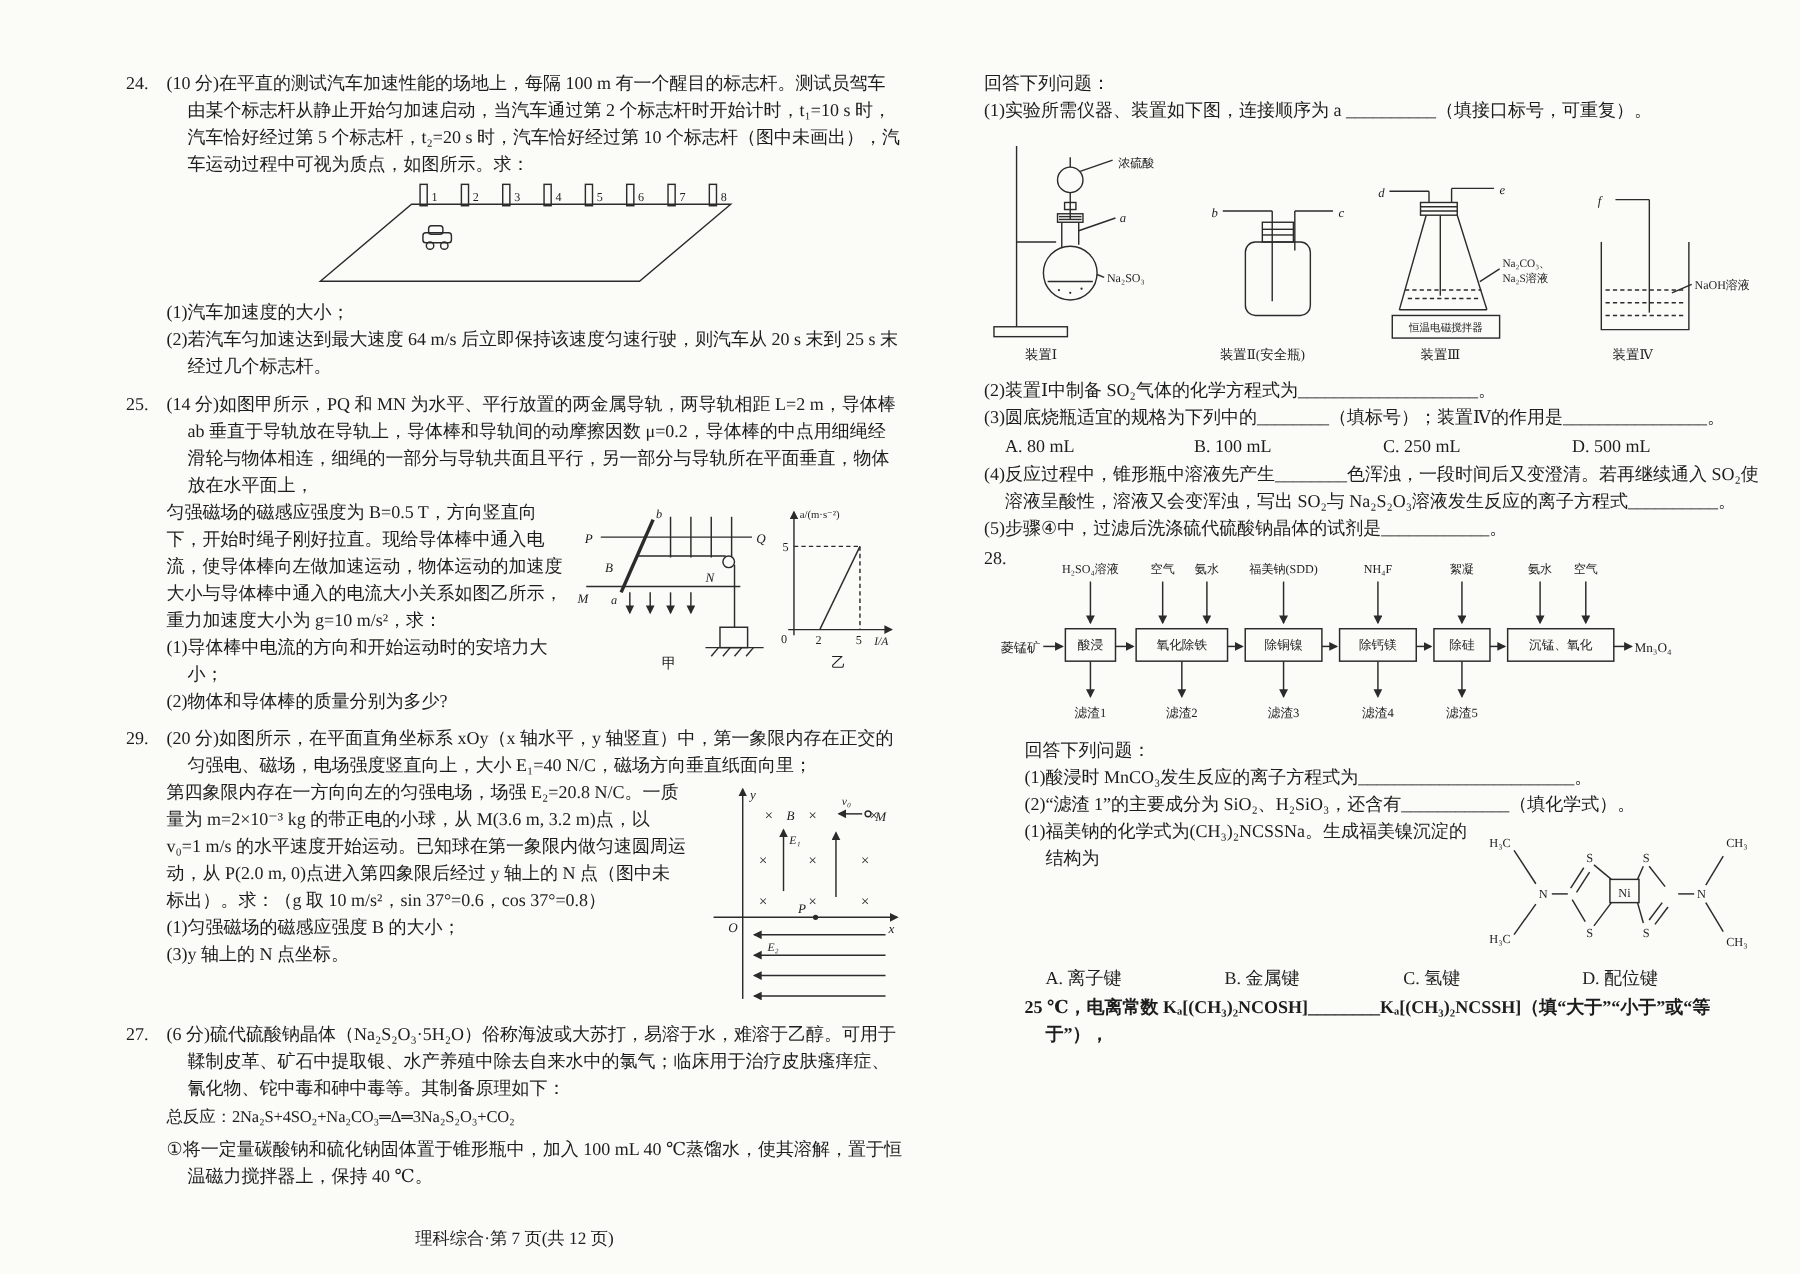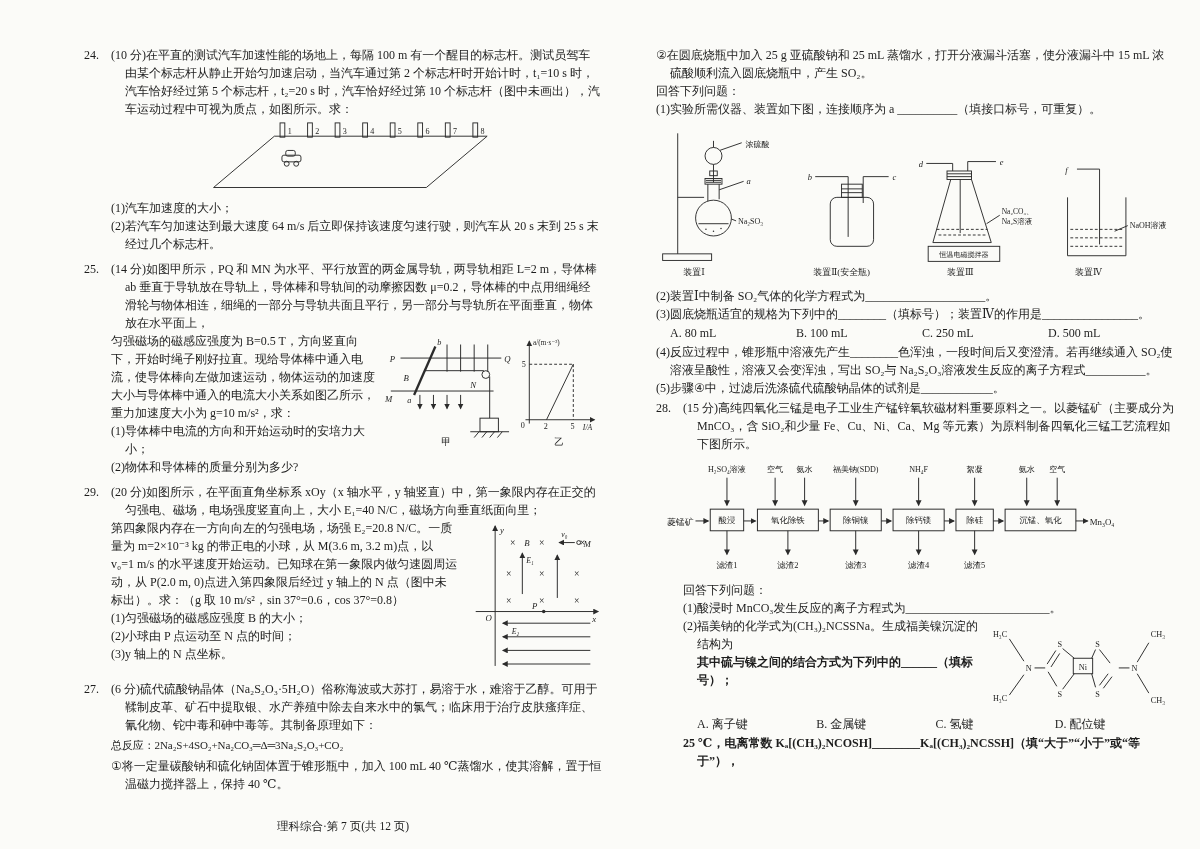--- a/index.html
+++ b/index.html
@@ -193,40 +193,38 @@
               <line class="sv" x1="128" y1="104" x2="38" y2="104" marker-end="url(#ahC)"></line>
               <line class="sv" x1="128" y1="118" x2="38" y2="118" marker-end="url(#ahC)"></line>
               <line class="sv" x1="128" y1="132" x2="38" y2="132" marker-end="url(#ahC)"></line>
               <line class="sv" x1="128" y1="146" x2="38" y2="146" marker-end="url(#ahC)"></line>
             </g>
             <text x="47" y="115" font-size="8" class="it">E₂</text>
           </svg>
         </span>
         <p>第四象限内存在一方向向左的匀强电场，场强 E₂=20.8 N/C。一质量为 m=2×10⁻³ kg 的带正电的小球，从 M(3.6 m, 3.2 m)点，以 v₀=1 m/s 的水平速度开始运动。已知球在第一象限内做匀速圆周运动，从 P(2.0 m, 0)点进入第四象限后经过 y 轴上的 N 点（图中未标出）。求：（g 取 10 m/s²，sin 37°=0.6，cos 37°=0.8）</p>
         <p class="sub">(1)匀强磁场的磁感应强度 B 的大小；</p>
-        <p class="sub">(2)小球由 P 点运动至 N 点的时间；</p>
         <p class="sub">(3)y 轴上的 N 点坐标。</p>
       </div>
     </section>
 
     <section class="q">
       <span class="qnum">27.</span>
       <div class="qc">
         <p class="hang">(6 分)硫代硫酸钠晶体（Na₂S₂O₃·5H₂O）俗称海波或大苏打，易溶于水，难溶于乙醇。可用于鞣制皮革、矿石中提取银、水产养殖中除去自来水中的氯气；临床用于治疗皮肤瘙痒症、氰化物、铊中毒和砷中毒等。其制备原理如下：</p>
         <p class="eq">总反应：2Na₂S+4SO₂+Na₂CO₃═Δ═3Na₂S₂O₃+CO₂</p>
         <p class="hang">①将一定量碳酸钠和硫化钠固体置于锥形瓶中，加入 100 mL 40 ℃蒸馏水，使其溶解，置于恒温磁力搅拌器上，保持 40 ℃。</p>
       </div>
     </section>
 
     <div class="footer f-auto">理科综合·第 7 页(共 12 页)</div>
   </div>
 
   <div class="col">
 
-    <p class="hang">②在圆底烧瓶中加入 25 g 亚硫酸钠和 25 mL 蒸馏水，打开分液漏斗活塞，使分液漏斗中 15 mL 浓硫酸顺利流入圆底烧瓶中，产生 SO₂。</p>
     <p>回答下列问题：</p>
     <p class="hang">(1)实验所需仪器、装置如下图，连接顺序为 a __________（填接口标号，可重复）。</p>
 
     <div class="figcenter">
       <svg width="516" height="164" viewBox="0 0 548 168">
 
         <g>
           <line class="sv" x1="22" y1="10" x2="22" y2="138"></line>
           <rect class="sv" x="6" y="138" width="52" height="7"></rect>
           <line class="sv" x1="22" y1="78" x2="50" y2="78"></line>
@@ -313,21 +311,20 @@
       <span>B. 100 mL</span>
       <span>C. 250 mL</span>
       <span>D. 500 mL</span>
     </div>
     <p class="hang">(4)反应过程中，锥形瓶中溶液先产生________色浑浊，一段时间后又变澄清。若再继续通入 SO₂使溶液呈酸性，溶液又会变浑浊，写出 SO₂与 Na₂S₂O₃溶液发生反应的离子方程式__________。</p>
     <p class="hang">(5)步骤④中，过滤后洗涤硫代硫酸钠晶体的试剂是____________。</p>
 
     <section class="q" style="margin-top:2px">
       <span class="qnum">28.</span>
       <div class="qc">
-        <p class="hang">(15 分)高纯四氧化三锰是电子工业生产锰锌氧软磁材料重要原料之一。以菱锰矿（主要成分为 MnCO₃，含 SiO₂和少量 Fe、Cu、Ni、Ca、Mg 等元素）为原料制备四氧化三锰工艺流程如下图所示。</p>
 
         <div style="margin:3px 0 1px -16px">
           <svg width="516" height="124" viewBox="0 0 525 126">
             <defs>
                 <marker id="ahD" markerWidth="7" markerHeight="7" refX="5" refY="3" orient="auto">
                   <path d="M0,0L6,3L0,6z" fill="#2b2b2b"></path>
                 </marker>
               </defs>
             <text x="0" y="70" font-size="9">菱锰矿</text>
             <line class="sv" x1="29" y1="66" x2="42" y2="66" marker-end="url(#ahD)"></line>
@@ -382,20 +379,21 @@
               <text x="123" y="114">滤渣2</text>
               <text x="192" y="114">滤渣3</text>
               <text x="256" y="114">滤渣4</text>
               <text x="313" y="114">滤渣5</text>
             </g>
           </svg>
         </div>
 
         <p>回答下列问题：</p>
         <p class="hang">(1)酸浸时 MnCO₃发生反应的离子方程式为________________________。</p>
+        <p class="hang">(2)“滤渣 1”的主要成分为 SiO₂、H₂SiO₃，还含有____________（填化学式）。</p>
 
         <span class="fl">
           <svg width="184" height="94" viewBox="0 0 190 96">
             <g>
               <line class="sv" x1="20" y1="20" x2="35" y2="43"></line>
               <line class="sv" x1="20" y1="78" x2="35" y2="57"></line>
               <line class="sv" x1="46" y1="50" x2="57" y2="50"></line>
               <line class="sv" x1="59" y1="46" x2="68" y2="32"></line>
                 <line class="sv" x1="63" y1="49" x2="72" y2="35"></line>
               <line class="sv" x1="60" y1="54" x2="69" y2="69"></line>
@@ -417,22 +415,21 @@
             <text x="37" y="53" font-size="8.5">N</text>
             <text x="146" y="53" font-size="8.5">N</text>
             <text x="72" y="28" font-size="8.5" text-anchor="middle">S</text>
             <text x="111" y="28" font-size="8.5" text-anchor="middle">S</text>
             <text x="72" y="80" font-size="8.5" text-anchor="middle">S</text>
             <text x="111" y="80" font-size="8.5" text-anchor="middle">S</text>
             <text x="166" y="18" font-size="8.5">CH₃</text>
             <text x="166" y="86" font-size="8.5">CH₃</text>
           </svg>
         </span>
-        <p class="hang">(2)福美钠的化学式为(CH₃)₂NCSSNa。生成福美镍沉淀的结构为</p>
-        <p class="semib" style="padding-left:14px">其中硫与镍之间的结合方式为下列中的______（填标号）；</p>
+        <p class="hang">(1)福美钠的化学式为(CH₃)₂NCSSNa。生成福美镍沉淀的结构为</p>
         <div class="optrow" style="clear:both;padding-left:14px">
           <span>A. 离子键</span>
           <span>B. 金属键</span>
           <span>C. 氢键</span>
           <span>D. 配位键</span>
         </div>
         <p class="hang semib">25 ℃，电离常数 Kₐ[(CH₃)₂NCOSH]________Kₐ[(CH₃)₂NCSSH]（填“大于”“小于”或“等于”），</p>
 
       </div>
     </section>

